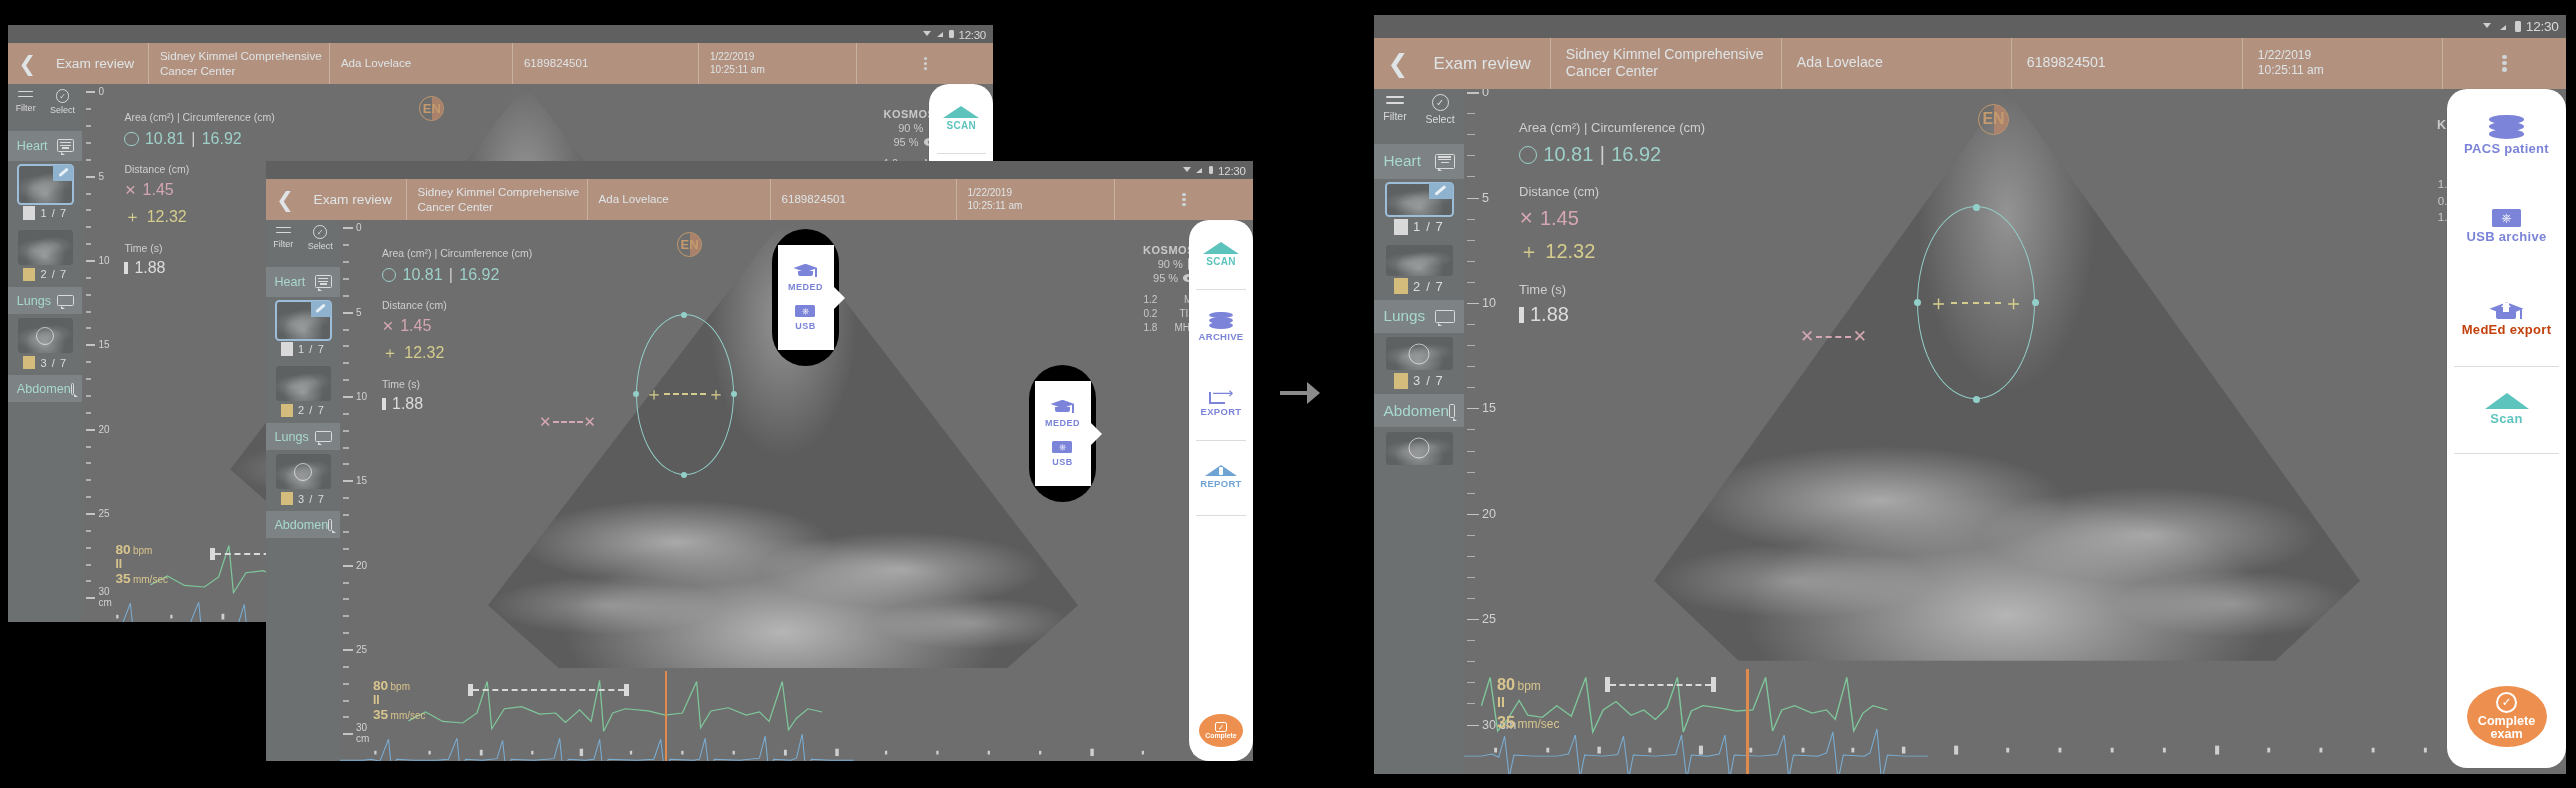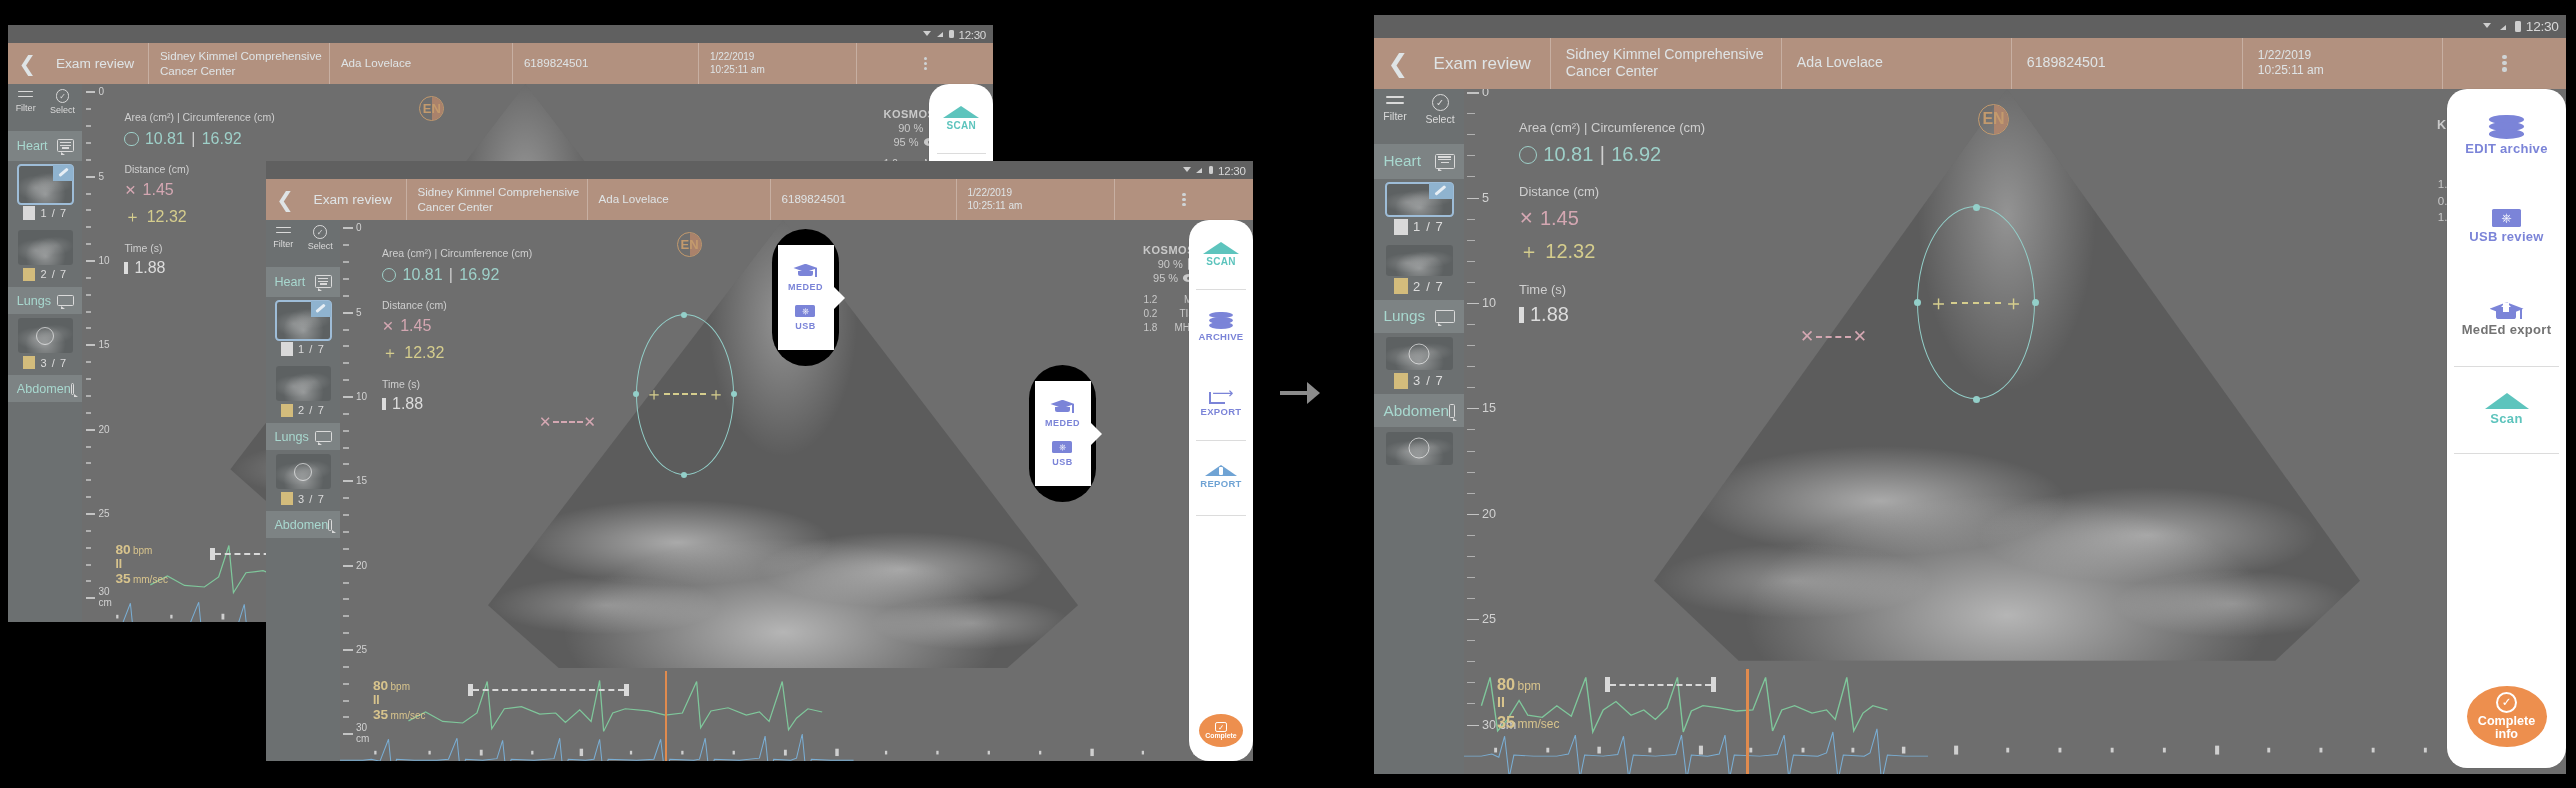--- a/index.html
+++ b/index.html
@@ -1067,48 +1067,48 @@
         </div>
       </div>
 
       <div class="menu" style="right:0; top:0; width:119px; height:679px; position:absolute;">
         <div class="item" style="height:93px;">
           <span class="ic-db" style="width:35px;">
             <i style="height:9.5px;"></i>
               <i style="height:9.5px;margin-top:-2.1px;"></i>
               <i style="height:9.5px;margin-top:-2.1px;"></i>
           </span>
-          <span class="lbl" style="color:#7b84d8; font-size:13px;">EDIT archive</span>
+          <span class="lbl" style="color:#7b84d8; font-size:13px;">PACS patient</span>
         </div>
         <div class="item" style="height:90px;">
           <span class="ic-usb" style="width:29.5px;height:18px;font-size:12.6px;">⎈</span>
-          <span class="lbl" style="color:#7b84d8; font-size:13px;">USB review</span>
+          <span class="lbl" style="color:#7b84d8; font-size:13px;">USB archive</span>
         </div>
         <div class="item" style="height:94px;">
           <span class="ic-grad" style="width:34px;height:19px;">
             <span style="position:absolute;left:0;top:1.6px;width:34px;height:13.7px;background:#7b84d8;clip-path:polygon(50% 0,100% 48%,50% 96%,0 48%);"></span>
             <span style="position:absolute;left:6.9px;top:10.5px;width:20px;height:7.4px;background:#7b84d8;border-radius:0 0 2.6px 2.6px;"></span>
             <span style="position:absolute;right:1.1px;top:6.9px;width:2.6px;height:11.6px;background:#7b84d8;"></span>
             <span style="position:absolute;left:13.7px;top:2.6px;width:6.3px;height:8.4px;background:#fff;"></span>
             <span style="position:absolute;left:11.6px;top:1.6px;width:0;height:0;border-left:5.3px solid transparent;border-right:5.3px solid transparent;border-bottom:5.3px solid #fff;"></span>
           </span>
-          <span class="lbl" style="color:#737373; font-size:13px;">MedEd export</span>
+          <span class="lbl" style="color:#c2410c; font-size:13px;">MedEd export</span>
         </div>
         <div class="sep"></div>
         <div class="sep"></div>
         <div class="item" style="height:86px;">
           <span class="ic ic-fan" style="--w:22px; --h:16px;"></span>
           <span class="lbl" style="color:#5dc4bd; font-size:13px;">Scan</span>
         </div>
         <div class="sep"></div>
         <div class="spacer"></div>
         <div style="display:flex;justify-content:center;padding-bottom:21px;">
           <div class="completebtn" style="width:80px;height:61px;">
             <span class="ic-check-circle" style="width:21px;height:21px;font-size:11.6px;">✓</span>
-            <span class="lbl" style="font-size:12.6px;margin-top:2.1px;">Complete info</span>
+            <span class="lbl" style="font-size:12.6px;margin-top:2.1px;">Complete exam</span>
           </div>
         </div>
       </div>
     </div>
   </div>
 
 </div>
 
 
 </body></html>

